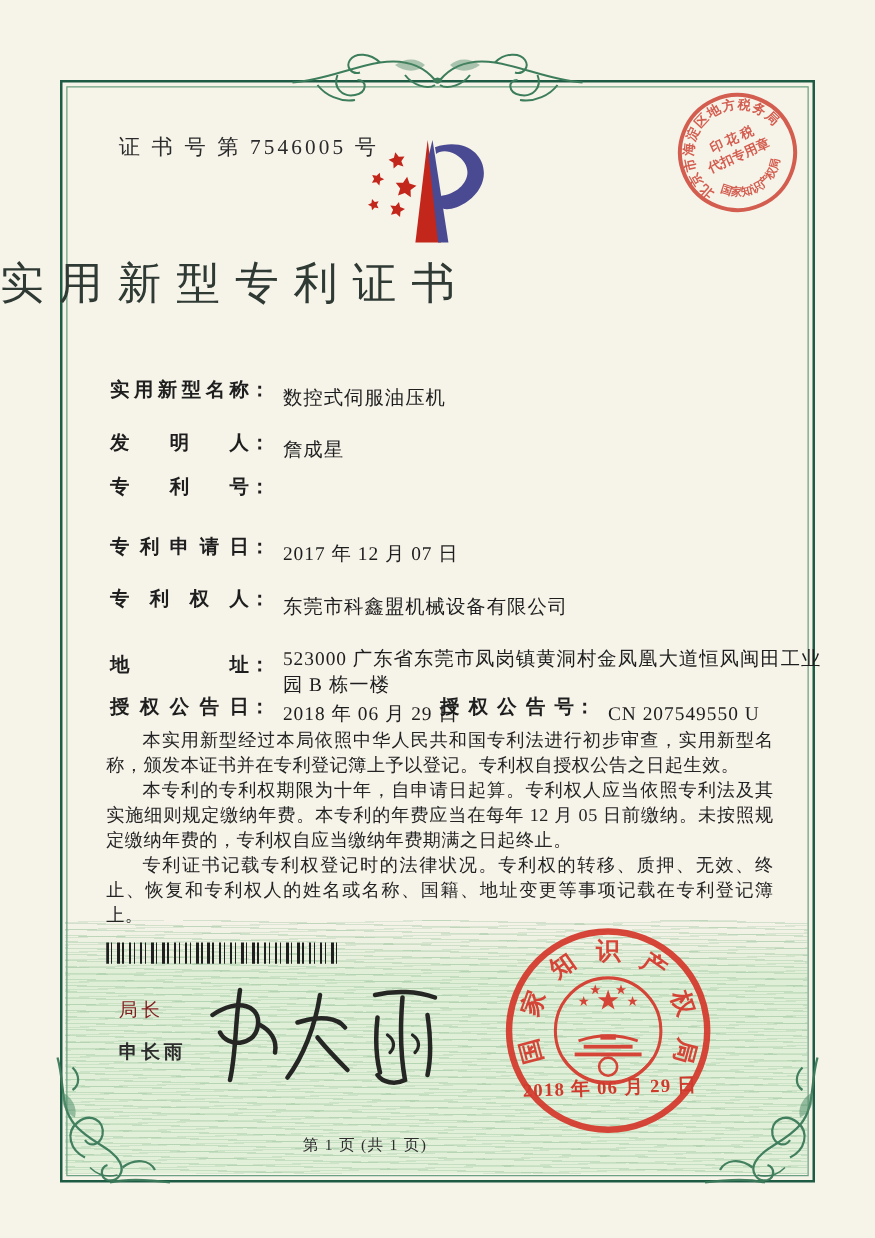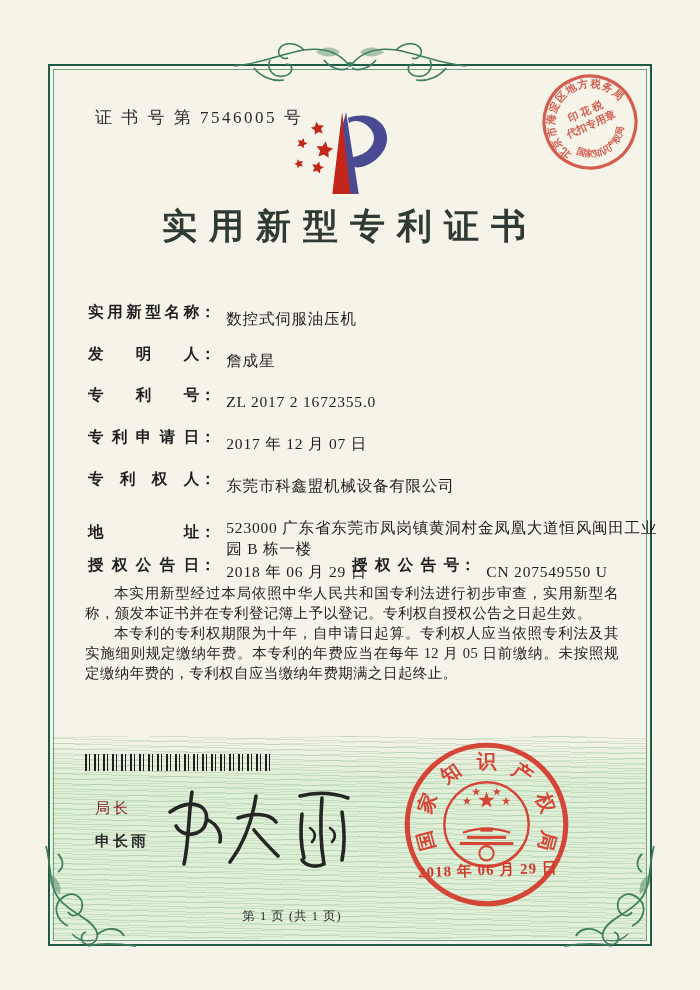--- a/index.html
+++ b/index.html
@@ -26,22 +26,22 @@
       repeating-linear-gradient(1.5deg, rgba(120,176,128,.28) 0 1px, rgba(0,0,0,0) 1px 5px),
       repeating-linear-gradient(-1.5deg, rgba(120,176,128,.20) 0 1px, rgba(0,0,0,0) 1px 6px),
       linear-gradient(180deg, rgba(223,238,215,0) 0, rgba(222,238,213,.95) 45px, #e2f0da 100%);
   }
   
   .cert-no{
     left:95px;top:106px;font-size:17px;letter-spacing:2.5px;color:#2b2b2b;z-index:4;
   }
   .logo{left:286px;top:108px;z-index:4;}
   .doc-title{
-    left:0;top:203px;width:700px;text-align:center;z-index:4;
-    font-size:35px;font-weight:700;letter-spacing:12px;color:#2e3a33;
+    left:0;top:203px;width:700px;z-index:4;
+    font-size:35px;font-weight:400;letter-spacing:12px;color:#2e3a33;
   }
   
   .field{left:88px;z-index:4;display:flex;align-items:center;
     font-size:15.5px;color:#1e1e1e;letter-spacing:.8px;}
   .field .lbl{
     display:inline-block;width:112px;font-weight:700;
     text-align:justify;text-align-last:justify;flex:none;
   }
   .field .colon{flex:none;font-weight:700;margin-right:10px;}
   .field .val{display:inline-block;max-width:432px;line-height:21px;margin-top:12px;}
@@ -162,21 +162,20 @@
     <span class="val">数控式伺服油压机</span>
 </div>
 <div class="abs field" style="top:338px;">
   <span class="lbl">发明人</span>
     <span class="colon">：</span>
     <span class="val">詹成星</span>
 </div>
 <div class="abs field" style="top:379px;">
   <span class="lbl">专利号</span>
     <span class="colon">：</span>
-    <span class="val">ZL 2017 2 1672355.0</span>
 </div>
 <div class="abs field" style="top:421px;">
   <span class="lbl">专利申请日</span>
     <span class="colon">：</span>
     <span class="val">2017 年 12 月 07 日</span>
 </div>
 <div class="abs field" style="top:463px;">
   <span class="lbl">专利权人</span>
     <span class="colon">：</span>
     <span class="val">东莞市科鑫盟机械设备有限公司</span>
@@ -193,20 +192,21 @@
 </div>
 <div class="abs field grant-right" style="top:549px;">
   <span class="lbl">授权公告号</span>
     <span class="colon">：</span>
     <span class="val">CN 207549550 U</span>
 </div>
 
 <div class="abs body-text">
   <p>本实用新型经过本局依照中华人民共和国专利法进行初步审查，实用新型名称，颁发本证书并在专利登记簿上予以登记。专利权自授权公告之日起生效。</p>
   <p>本专利的专利权期限为十年，自申请日起算。专利权人应当依照专利法及其实施细则规定缴纳年费。本专利的年费应当在每年 12 月 05 日前缴纳。未按照规定缴纳年费的，专利权自应当缴纳年费期满之日起终止。</p>
+  <p>专利证书记载专利权登记时的法律状况。专利权的转移、质押、无效、终止、恢复和专利权人的姓名或名称、国籍、地址变更等事项记载在专利登记簿上。</p>
 </div>
 
 <div class="abs barcode"></div>
 
 <div class="abs sig-title">局长</div>
 <div class="abs sig-name">申长雨</div>
 
 <svg class="abs signature-svg" width="205" height="95" viewBox="0 0 205 95">
   <g fill="none" stroke="#161616" stroke-width="3.6" stroke-linecap="round" opacity=".92">
     <path d="M34,12 C30,38 31,62 26,84"></path>

